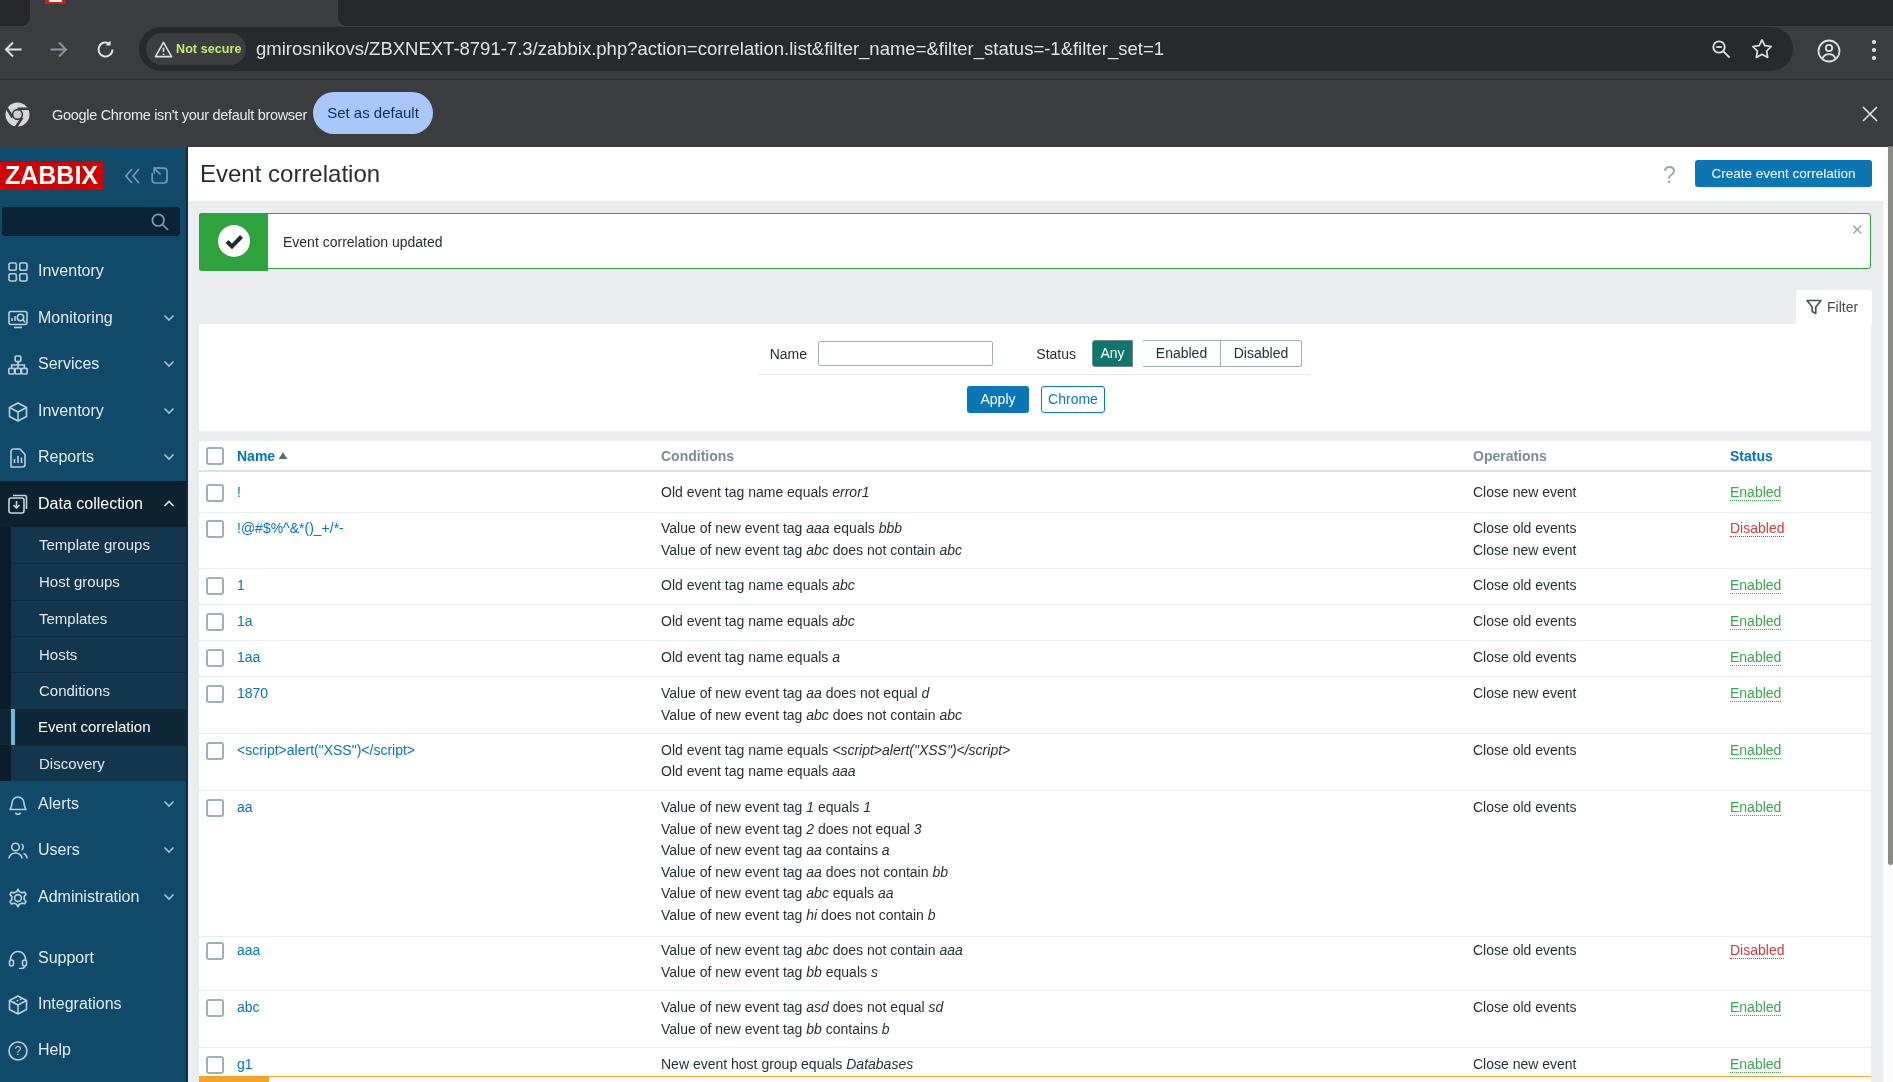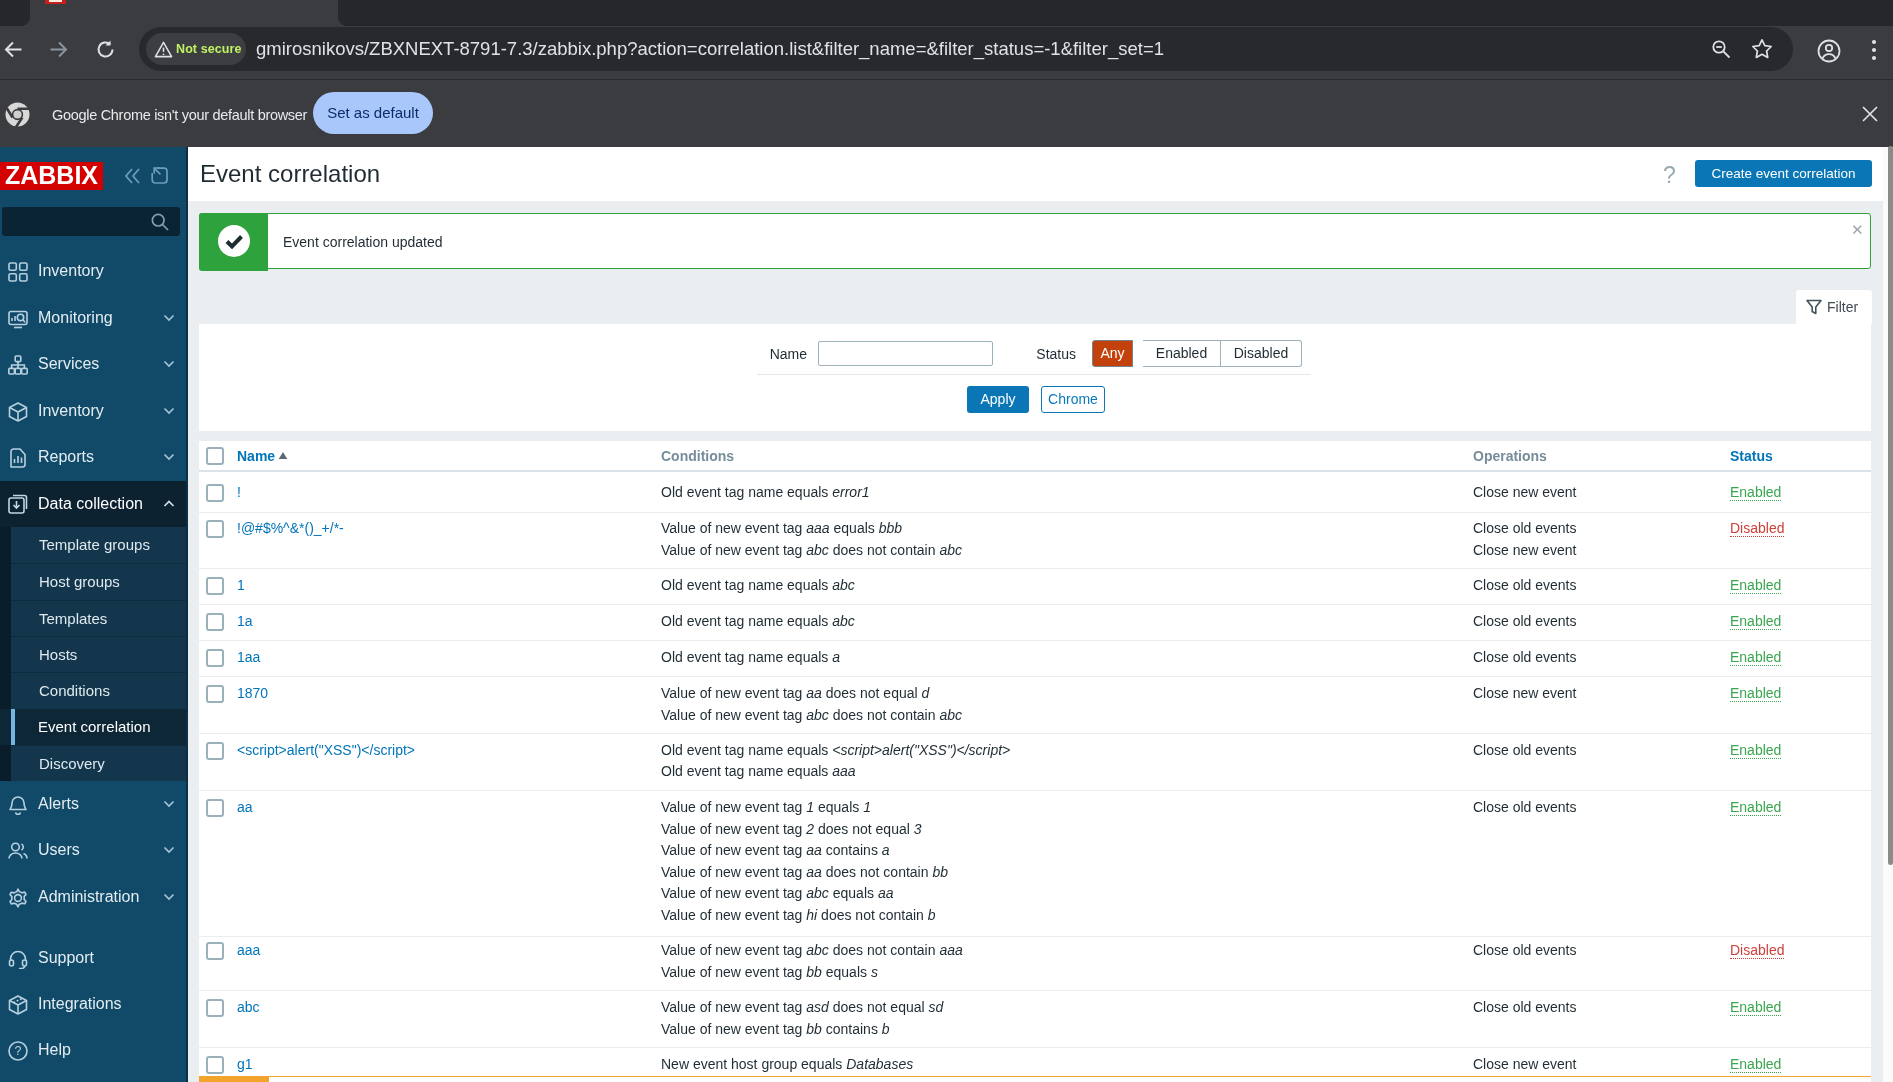--- a/index.html
+++ b/index.html
@@ -361,21 +361,21 @@
   <div id="filtertab">
     <svg class="abs" style="left:10px;top:9px" width="16" height="16" viewBox="0 0 16 16">
         <path d="M1 1.5 H15 L9.8 8 V14.5 L6.2 12.5 V8 Z" stroke="#42525a" stroke-width="1.6" fill="none" stroke-linejoin="round"></path>
       </svg>
     <span style="position:absolute;left:31px;top:9px;font-size:14px;color:#3f4c52">Filter</span>
   </div>
   <div id="filterpanel">
     <div class="flabel" style="left:570px;top:22px;width:38px;text-align:right">Name</div>
     <div id="nameinput"></div>
     <div class="flabel" style="left:834px;top:22px;width:43px;text-align:right">Status</div>
-    <div class="seg" style="left:893px;width:41px;background:#c2410c;color:#fff;border-color:#75838d;border-radius:3px 0 0 3px">Any</div>
+    <div class="seg" style="left:893px;width:41px;background:#0f766e;color:#fff;border-color:#75838d;border-radius:3px 0 0 3px">Any</div>
     <div class="seg" style="left:944px;width:78px;border-left:none">Enabled</div>
     <div class="seg" style="left:1022px;width:81px;border-left:none;border-radius:0 3px 3px 0">Disabled</div>
     <div id="fsep"></div>
     <div id="applybtn" class="btn-blue" style="font-size:14px">Apply</div>
     <div id="resetbtn">Chrome</div>
   </div>
   <div id="tablecard">
     <div class="cb" style="top:6px"></div>
     <div class="hdr link abs tl" style="left:38px;top:7px">Name</div>
     <svg class="abs" style="left:79px;top:10px" width="10" height="9" viewBox="0 0 10 9">

